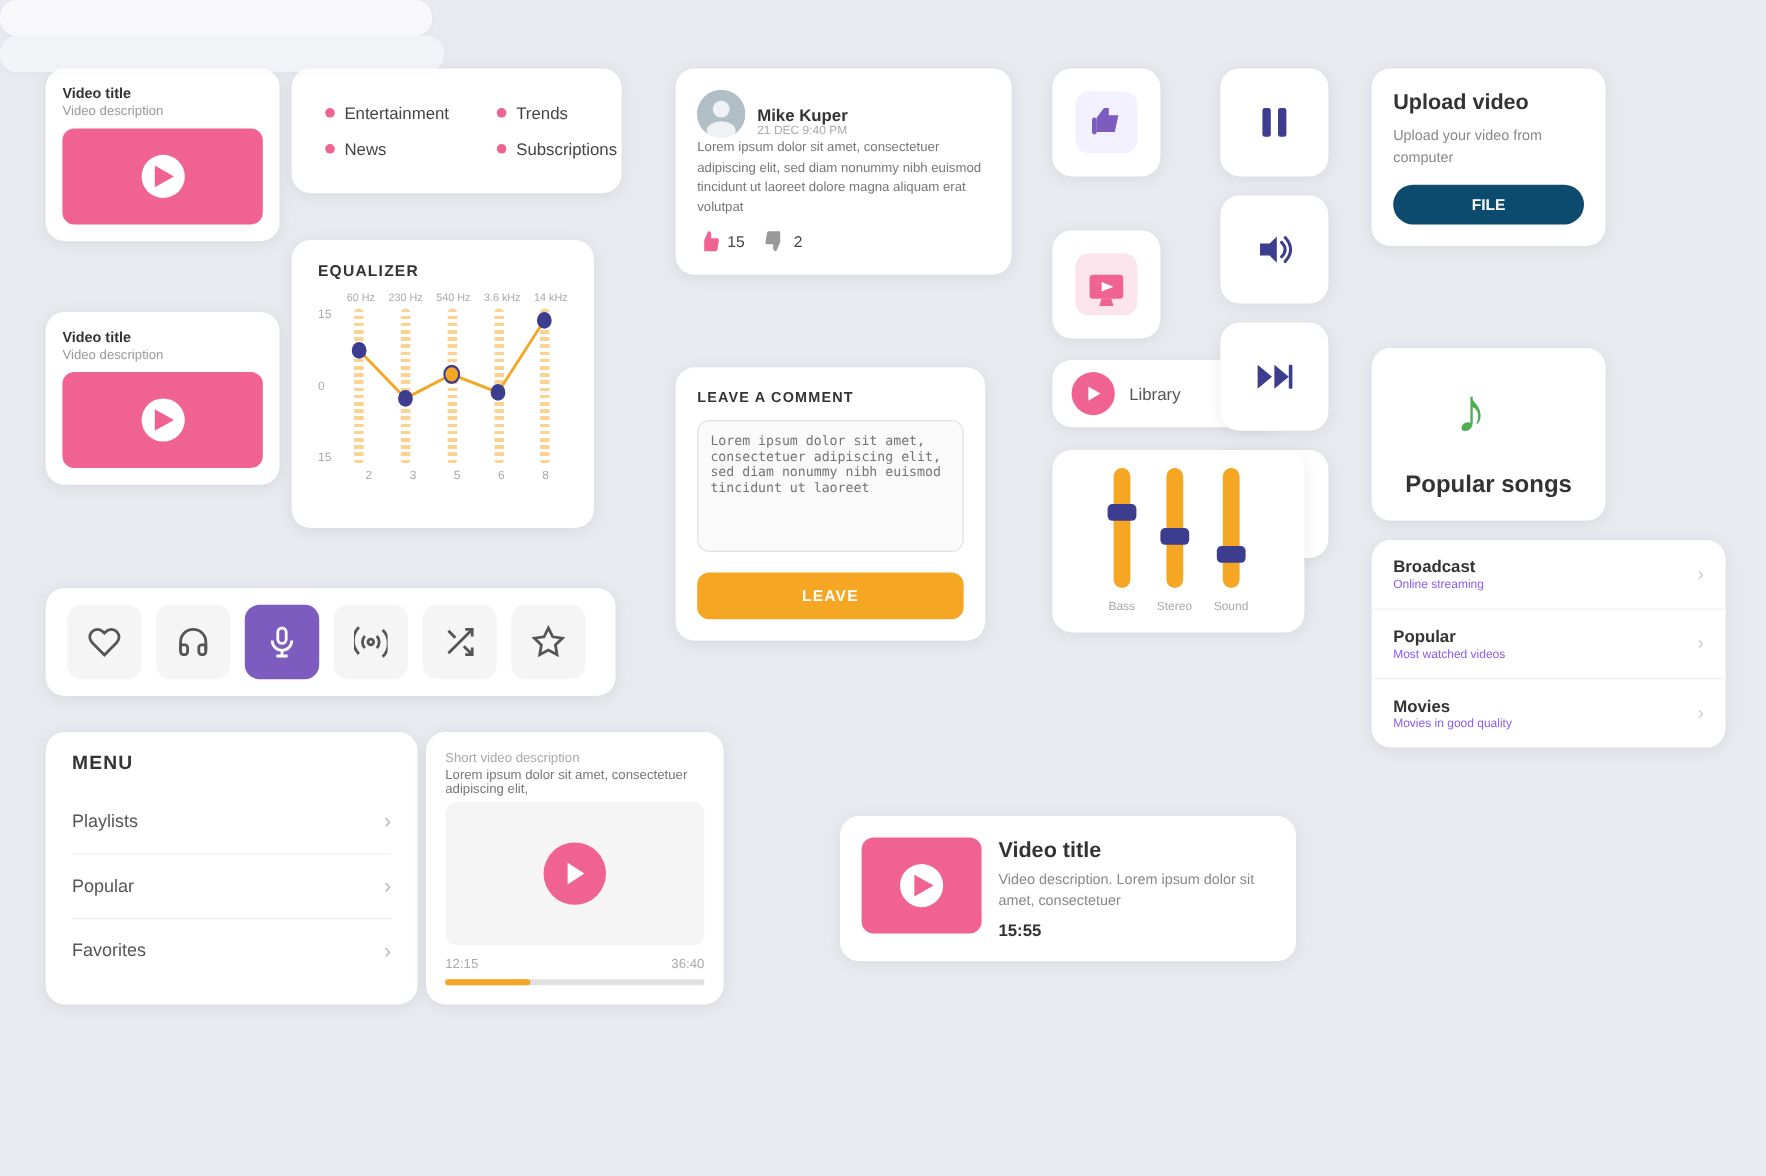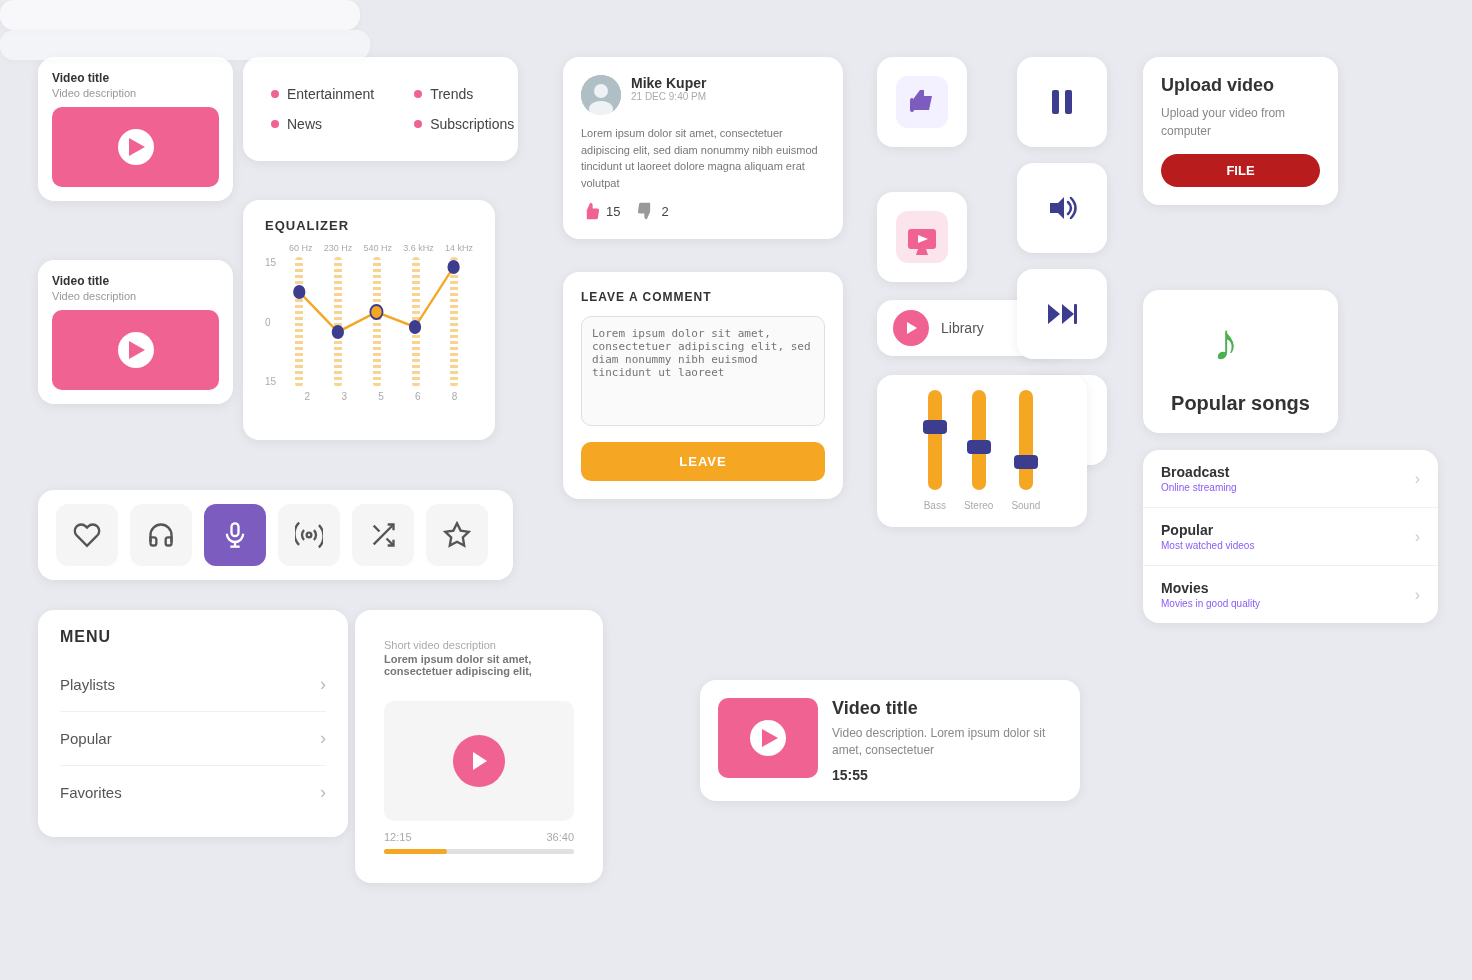--- a/index.html
+++ b/index.html
@@ -64,34 +64,34 @@
     .icon-btn {
       width: 62px; height: 62px; border-radius: 12px;
       display: flex; align-items: center; justify-content: center;
       background: #f5f5f5; cursor: pointer; font-size: 24px;
     }
     .icon-btn.active { background: #7c5cbf; color: #fff; }
     .icon-btn svg { width: 28px; height: 28px; }
 
     
     .user-card { left: 563px; top: 57px; width: 280px; padding: 18px; }
-    .user-header { display: flex; align-items: flex-start; gap: 10px; margin-bottom: 10px; }
+    .user-header { display: flex; align-items: flex-end; gap: 10px; }
     .avatar {
       width: 40px; height: 40px; border-radius: 50%;
       background: #b0bec5; display: flex; align-items: center; justify-content: center;
       font-size: 18px;
     }
     .user-name { font-size: 14px; font-weight: 700; color: #333; }
     .user-date { font-size: 10px; color: #aaa; }
     .user-text { font-size: 11px; color: #777; line-height: 1.5; margin-bottom: 10px; }
     .likes-row { display: flex; align-items: center; gap: 16px; font-size: 13px; }
     .like-group { display: flex; align-items: center; gap: 5px; color: #444; }
 
     
-    .comment-card { left: 563px; top: 272px; width: 280px; padding: 18px; }
+    .comment-card { left: 563px; top: 306px; width: 258px; padding: 18px; }
     .comment-title { font-size: 12px; font-weight: 700; letter-spacing: 1px; color: #333; margin-bottom: 12px; }
     .comment-textarea {
       width: 100%; height: 110px; border: 1.5px solid #e0e0e0; border-radius: 10px;
       padding: 10px; font-size: 11px; color: #aaa; resize: none; background: #fafafa;
       outline: none; margin-bottom: 12px;
     }
     .leave-btn {
       width: 100%; background: #f5a623; color: #fff; border: none;
       border-radius: 10px; padding: 12px; font-size: 13px; font-weight: 700;
       letter-spacing: 1px; cursor: pointer;
@@ -123,21 +123,21 @@
       width: 24px; height: 14px; background: #3d3d8f;
       border-radius: 4px; position: absolute; left: -5px;
     }
     .slider-label { font-size: 10px; color: #aaa; margin-top: 6px; }
 
     
     .upload-card { left: 1143px; top: 57px; width: 195px; padding: 18px; }
     .upload-title { font-size: 18px; font-weight: 700; color: #333; margin-bottom: 8px; }
     .upload-desc { font-size: 12px; color: #888; line-height: 1.5; margin-bottom: 14px; }
     .file-btn {
-      background: #b91c1c; color: #fff; border: none; border-radius: 20px;
+      background: #0c4a6e; color: #fff; border: none; border-radius: 20px;
       padding: 9px 28px; font-size: 13px; font-weight: 700; cursor: pointer; width: 100%;
     }
 
     
     .songs-card { left: 1143px; top: 290px; width: 195px; padding: 18px; text-align: center; }
     .music-note { font-size: 52px; color: #4caf50; margin-bottom: 8px; }
     .songs-title { font-size: 20px; font-weight: 700; color: #333; }
 
     
     .broadcast-card { left: 1143px; top: 450px; width: 295px; padding: 0; overflow: hidden; }
@@ -153,23 +153,23 @@
     .menu-title { font-size: 16px; font-weight: 800; color: #333; letter-spacing: 1px; margin-bottom: 12px; }
     .menu-item {
       display: flex; align-items: center; justify-content: space-between;
       padding: 16px 0; border-bottom: 1px solid #f0f0f0; cursor: pointer;
     }
     .menu-item:last-child { border-bottom: none; }
     .menu-item-label { font-size: 15px; color: #555; }
     .menu-chevron { color: #bbb; font-size: 18px; }
 
     
-    .player-card { left: 355px; top: 610px; width: 248px; padding: 29px; }
+    .player-card { left: 355px; top: 610px; width: 248px; padding: 16px; }
     .player-desc-short { font-size: 11px; color: #aaa; margin-bottom: 2px; }
-    .player-desc-long { font-size: 11px; color: #777; margin-bottom: 24px; font-weight: bold; }
+    .player-desc-long { font-size: 11px; color: #777; margin-bottom: 4px; }
     .player-thumb {
       width: 100%; height: 120px; background: #f5f5f5;
       border-radius: 10px; display: flex; align-items: center; justify-content: center;
       margin-bottom: 10px;
     }
     .player-play {
       width: 52px; height: 52px; background: #f06292; border-radius: 50%;
       display: flex; align-items: center; justify-content: center;
     }
     .player-times { display: flex; justify-content: space-between; font-size: 11px; color: #aaa; margin-bottom: 6px; }

